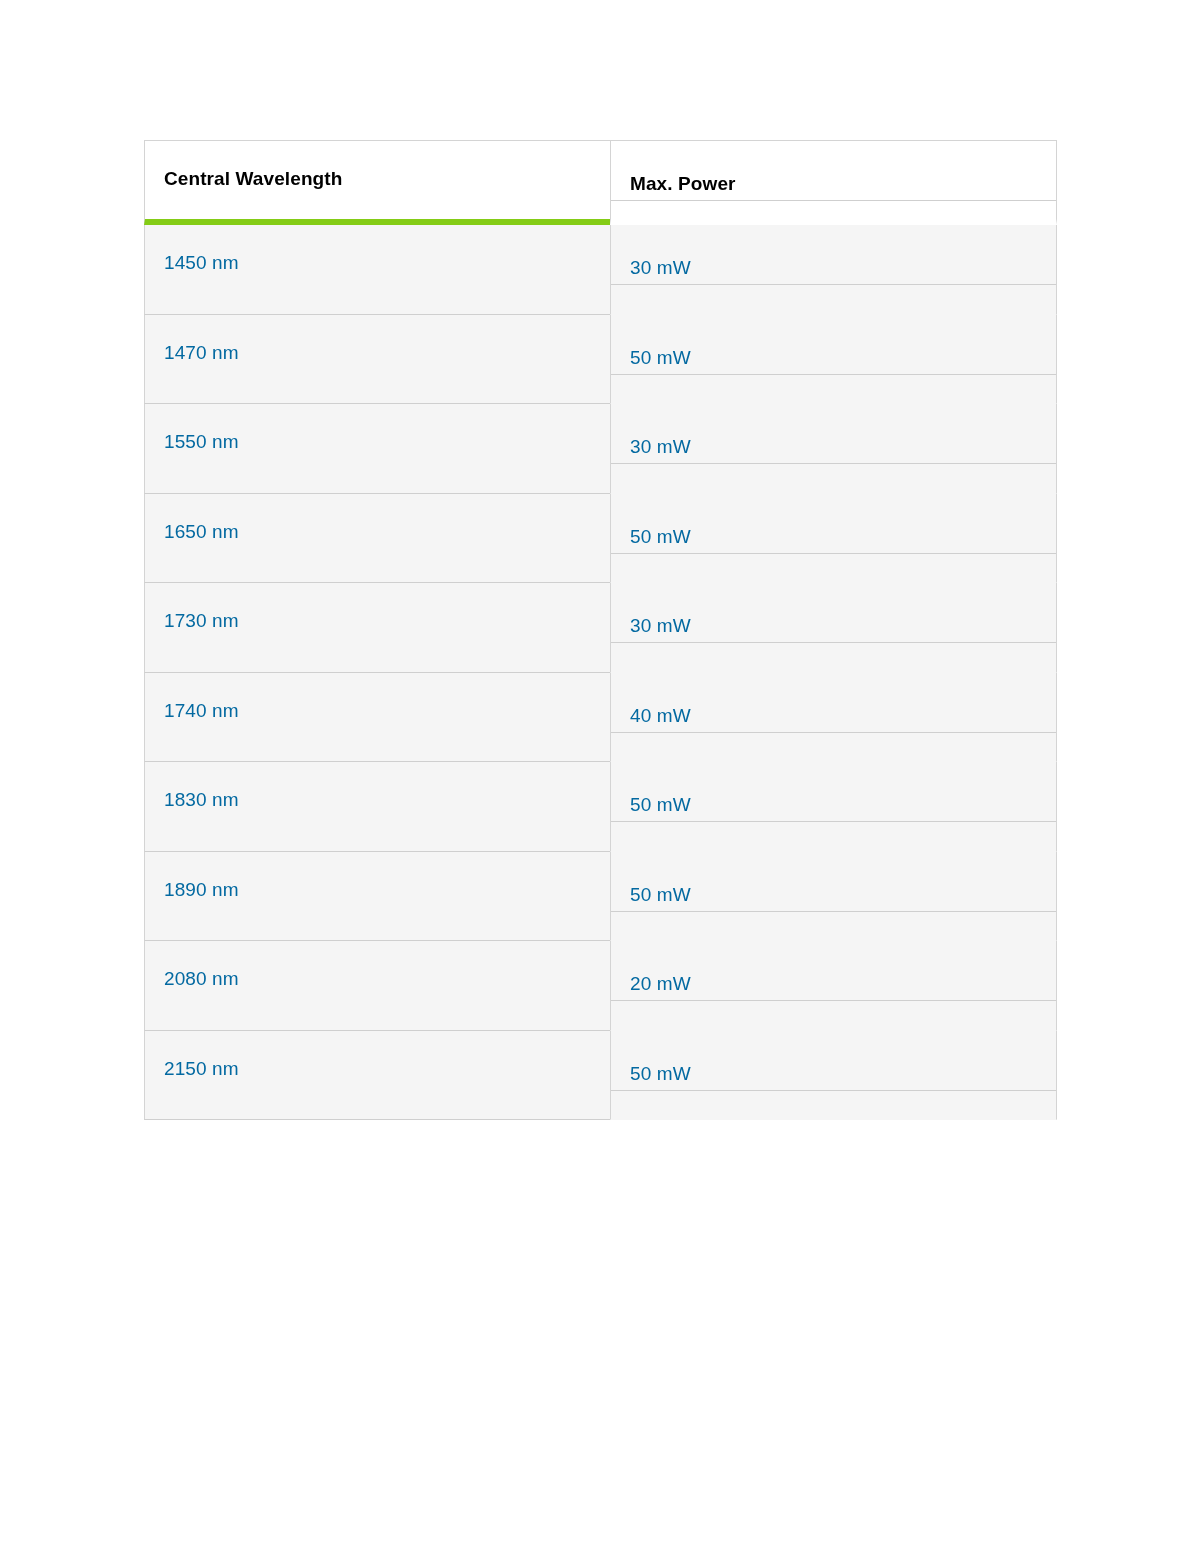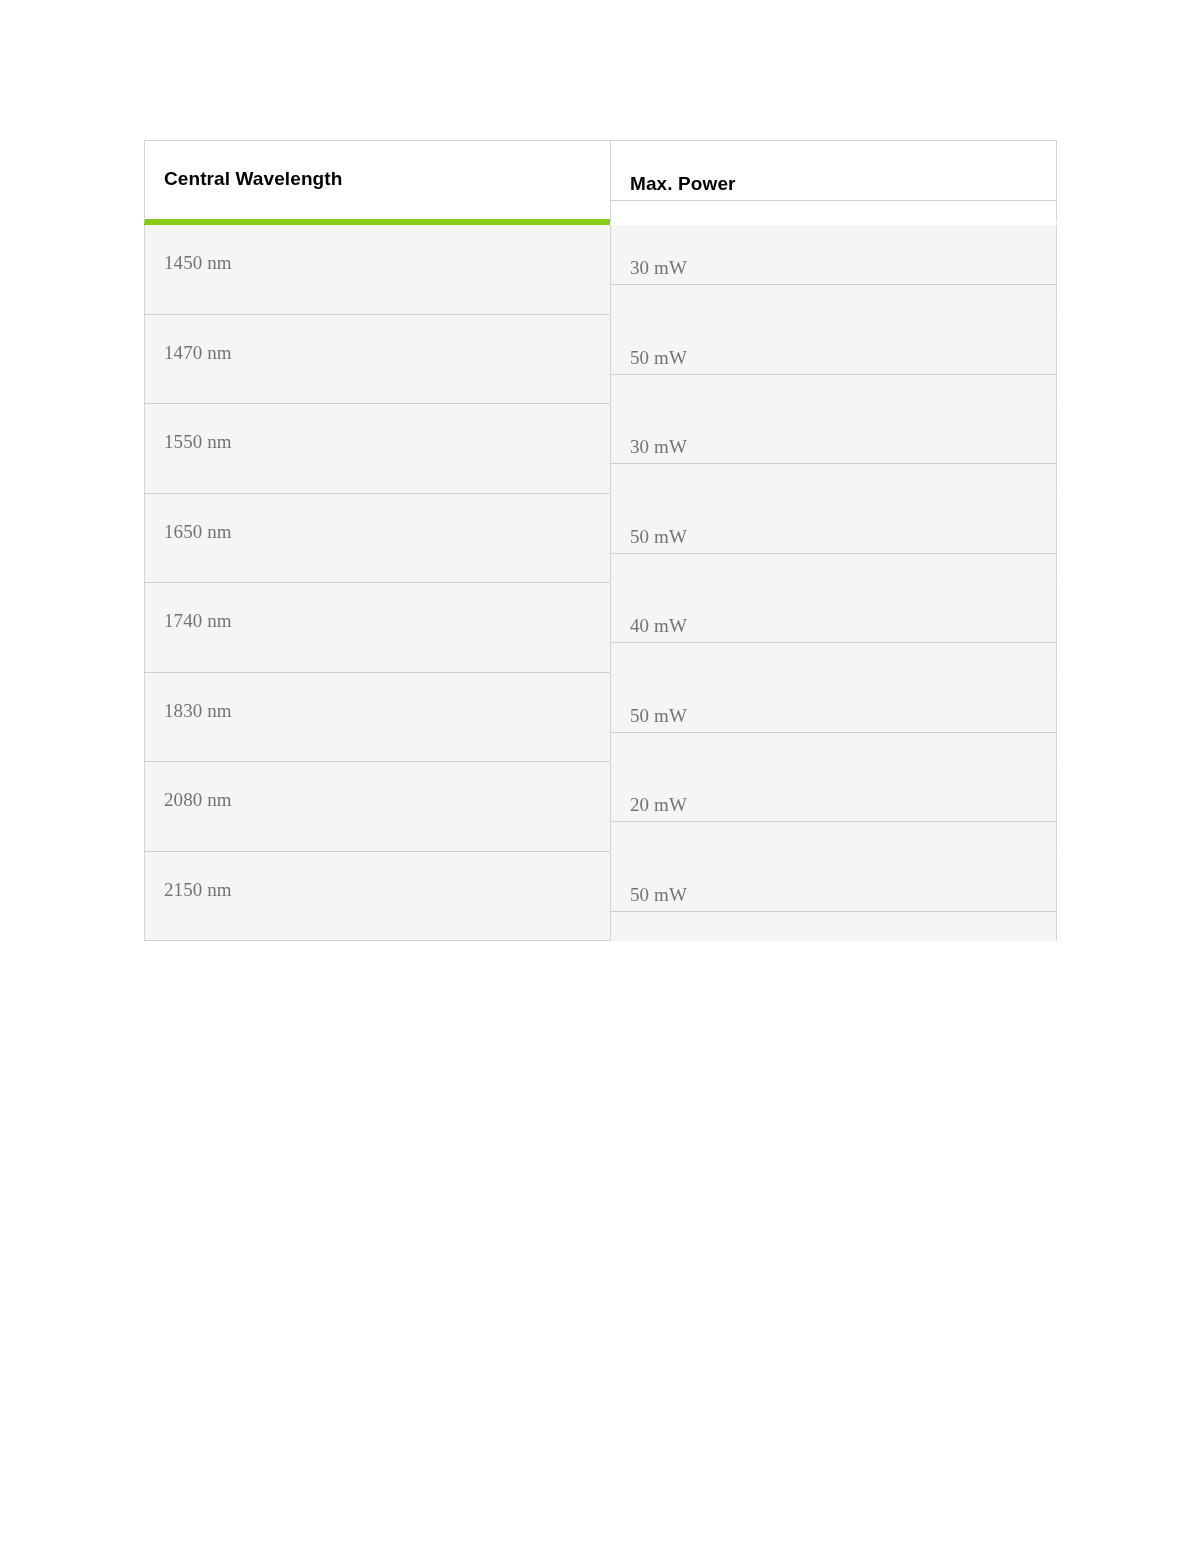--- a/index.html
+++ b/index.html
@@ -90,22 +90,21 @@
   .data-cell.last-col {
     border-right: 1px solid #d4d4d4;
   }
 
   .cell-text {
     display: block;
     font-size: 19px;
     line-height: 23px;
     padding: 26px 0 0 19px;
     letter-spacing: 0.1px;
-    color: #737373;
-    font-family: Liberation Serif, serif;
+    color: #0369a1;
   }
 
   
   .offset-col-inner {
     position: relative;
     top: 5px;
   }
 
   .rule-right {
     position: absolute;
@@ -169,27 +168,39 @@
             <td class="data-cell last-col"><span class="offset-col-inner"><span class="cell-text">30 mW</span><span class="rule-right"></span></span></td>
           </tr>
           <tr>
             <td class="data-cell">
               <span class="cell-text">1650 nm</span>
             </td>
             <td class="data-cell last-col"><span class="offset-col-inner"><span class="cell-text">50 mW</span><span class="rule-right"></span></span></td>
           </tr>
           <tr>
             <td class="data-cell">
+              <span class="cell-text">1730 nm</span>
+            </td>
+            <td class="data-cell last-col"><span class="offset-col-inner"><span class="cell-text">30 mW</span><span class="rule-right"></span></span></td>
+          </tr>
+          <tr>
+            <td class="data-cell">
               <span class="cell-text">1740 nm</span>
             </td>
             <td class="data-cell last-col"><span class="offset-col-inner"><span class="cell-text">40 mW</span><span class="rule-right"></span></span></td>
           </tr>
           <tr>
             <td class="data-cell">
               <span class="cell-text">1830 nm</span>
+            </td>
+            <td class="data-cell last-col"><span class="offset-col-inner"><span class="cell-text">50 mW</span><span class="rule-right"></span></span></td>
+          </tr>
+          <tr>
+            <td class="data-cell">
+              <span class="cell-text">1890 nm</span>
             </td>
             <td class="data-cell last-col"><span class="offset-col-inner"><span class="cell-text">50 mW</span><span class="rule-right"></span></span></td>
           </tr>
           <tr>
             <td class="data-cell">
               <span class="cell-text">2080 nm</span>
             </td>
             <td class="data-cell last-col"><span class="offset-col-inner"><span class="cell-text">20 mW</span><span class="rule-right"></span></span></td>
           </tr>
           <tr>

